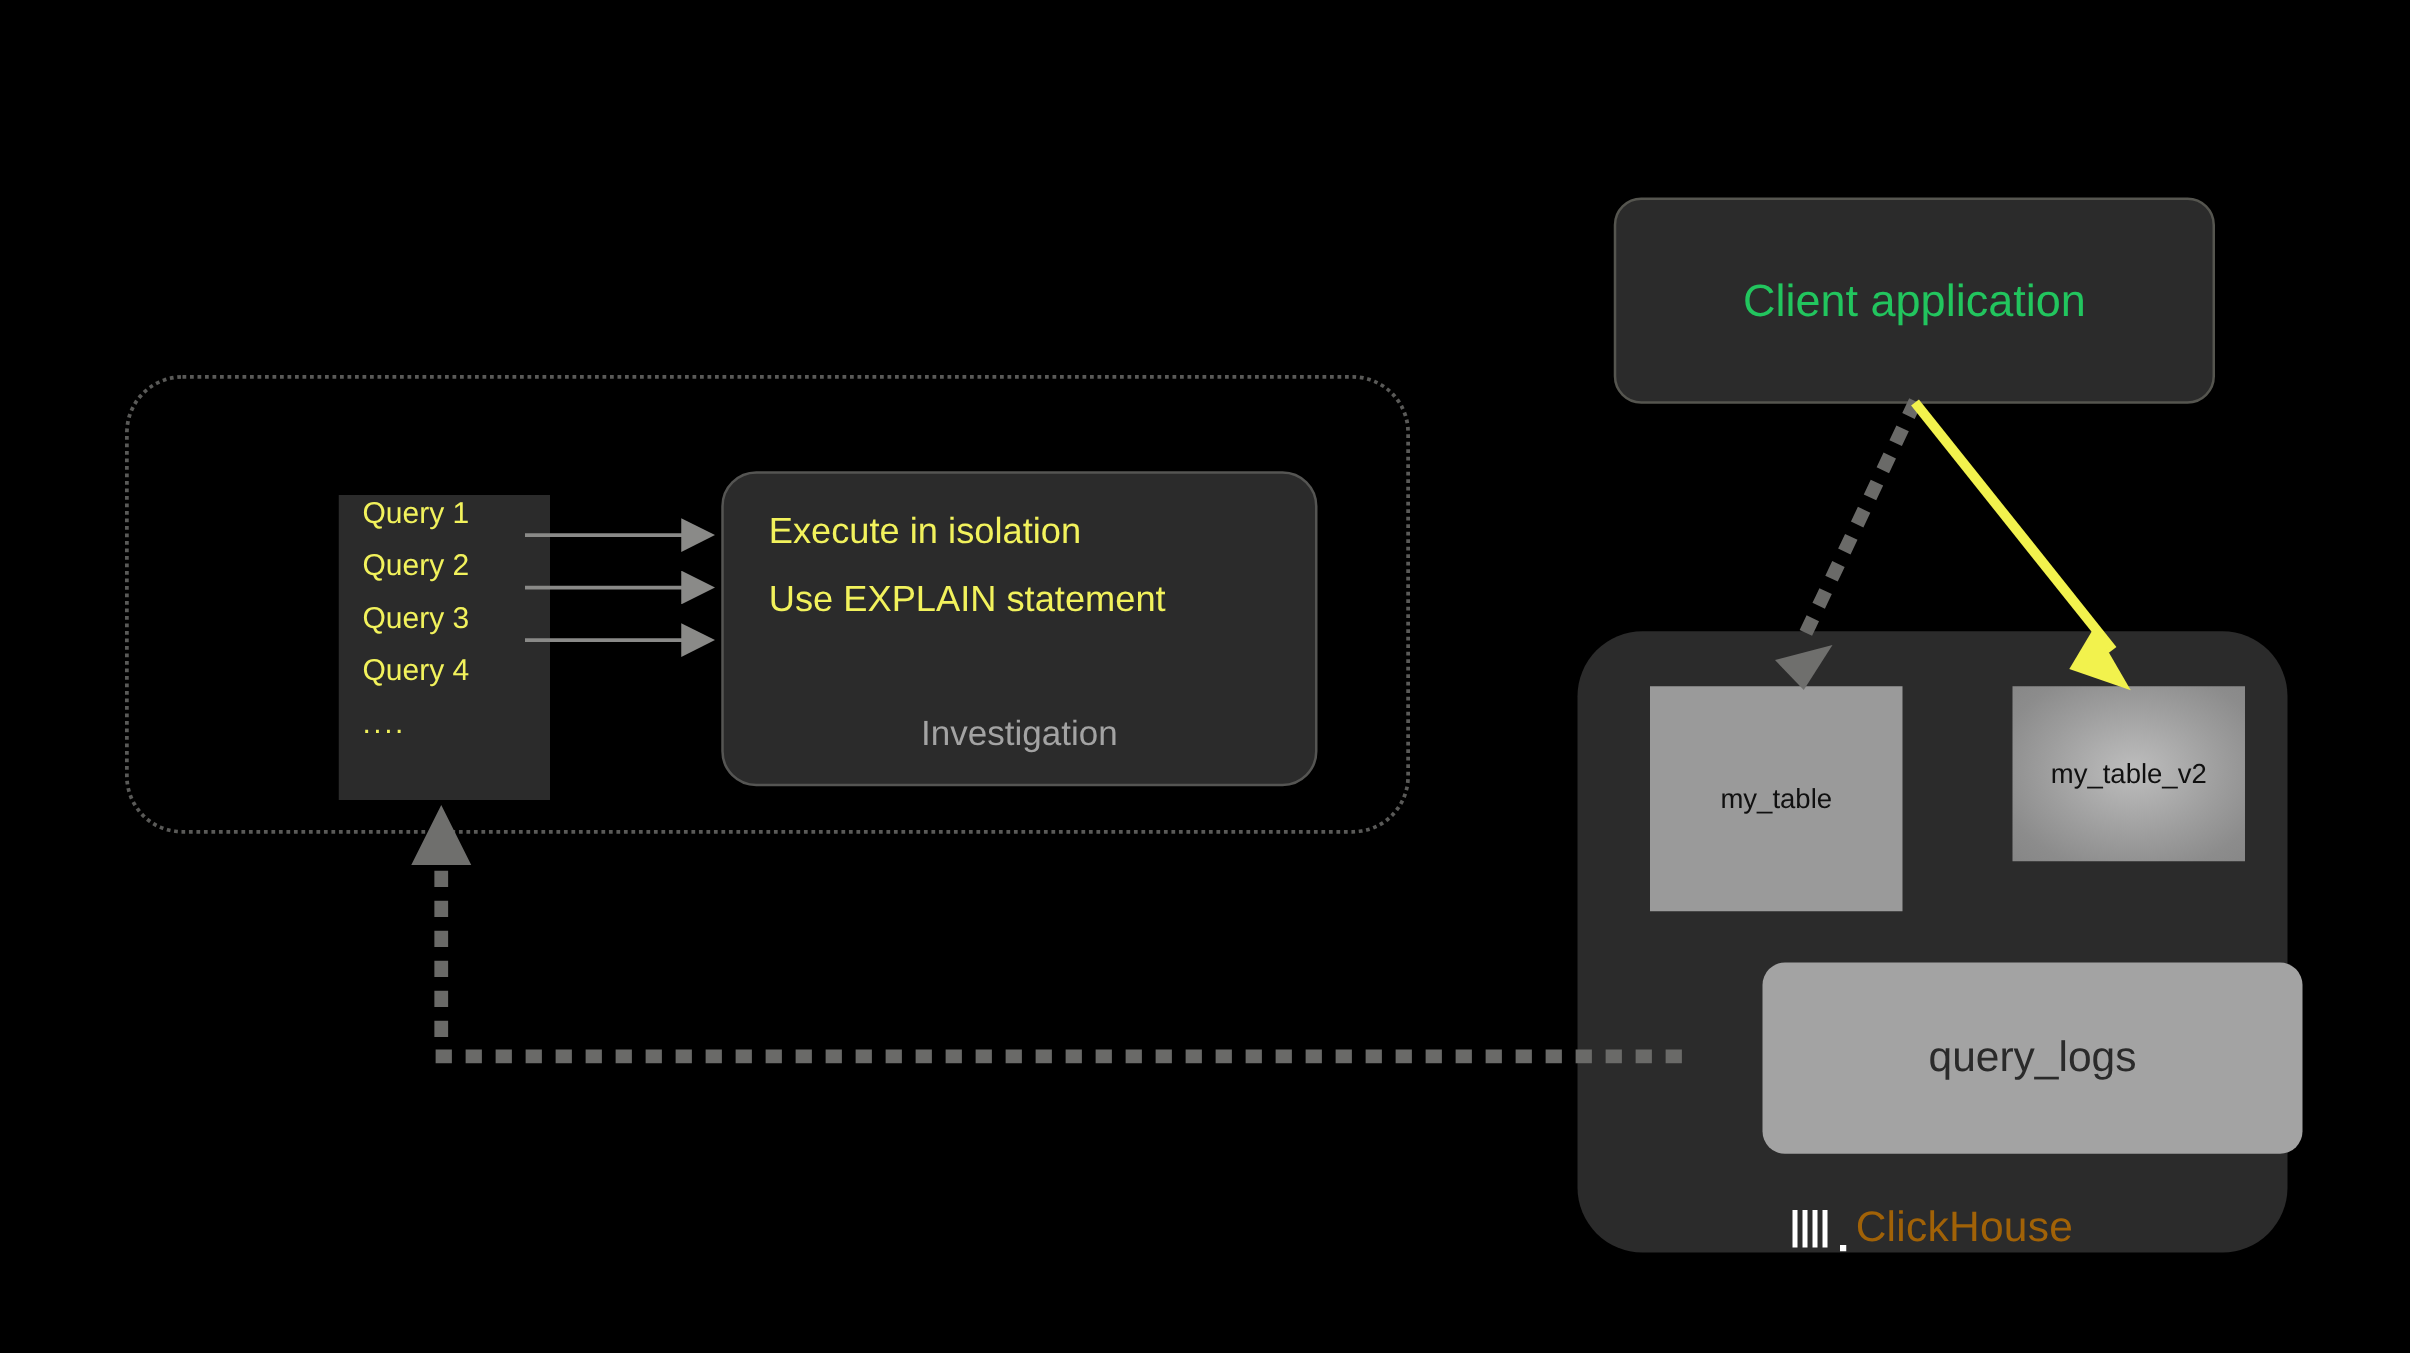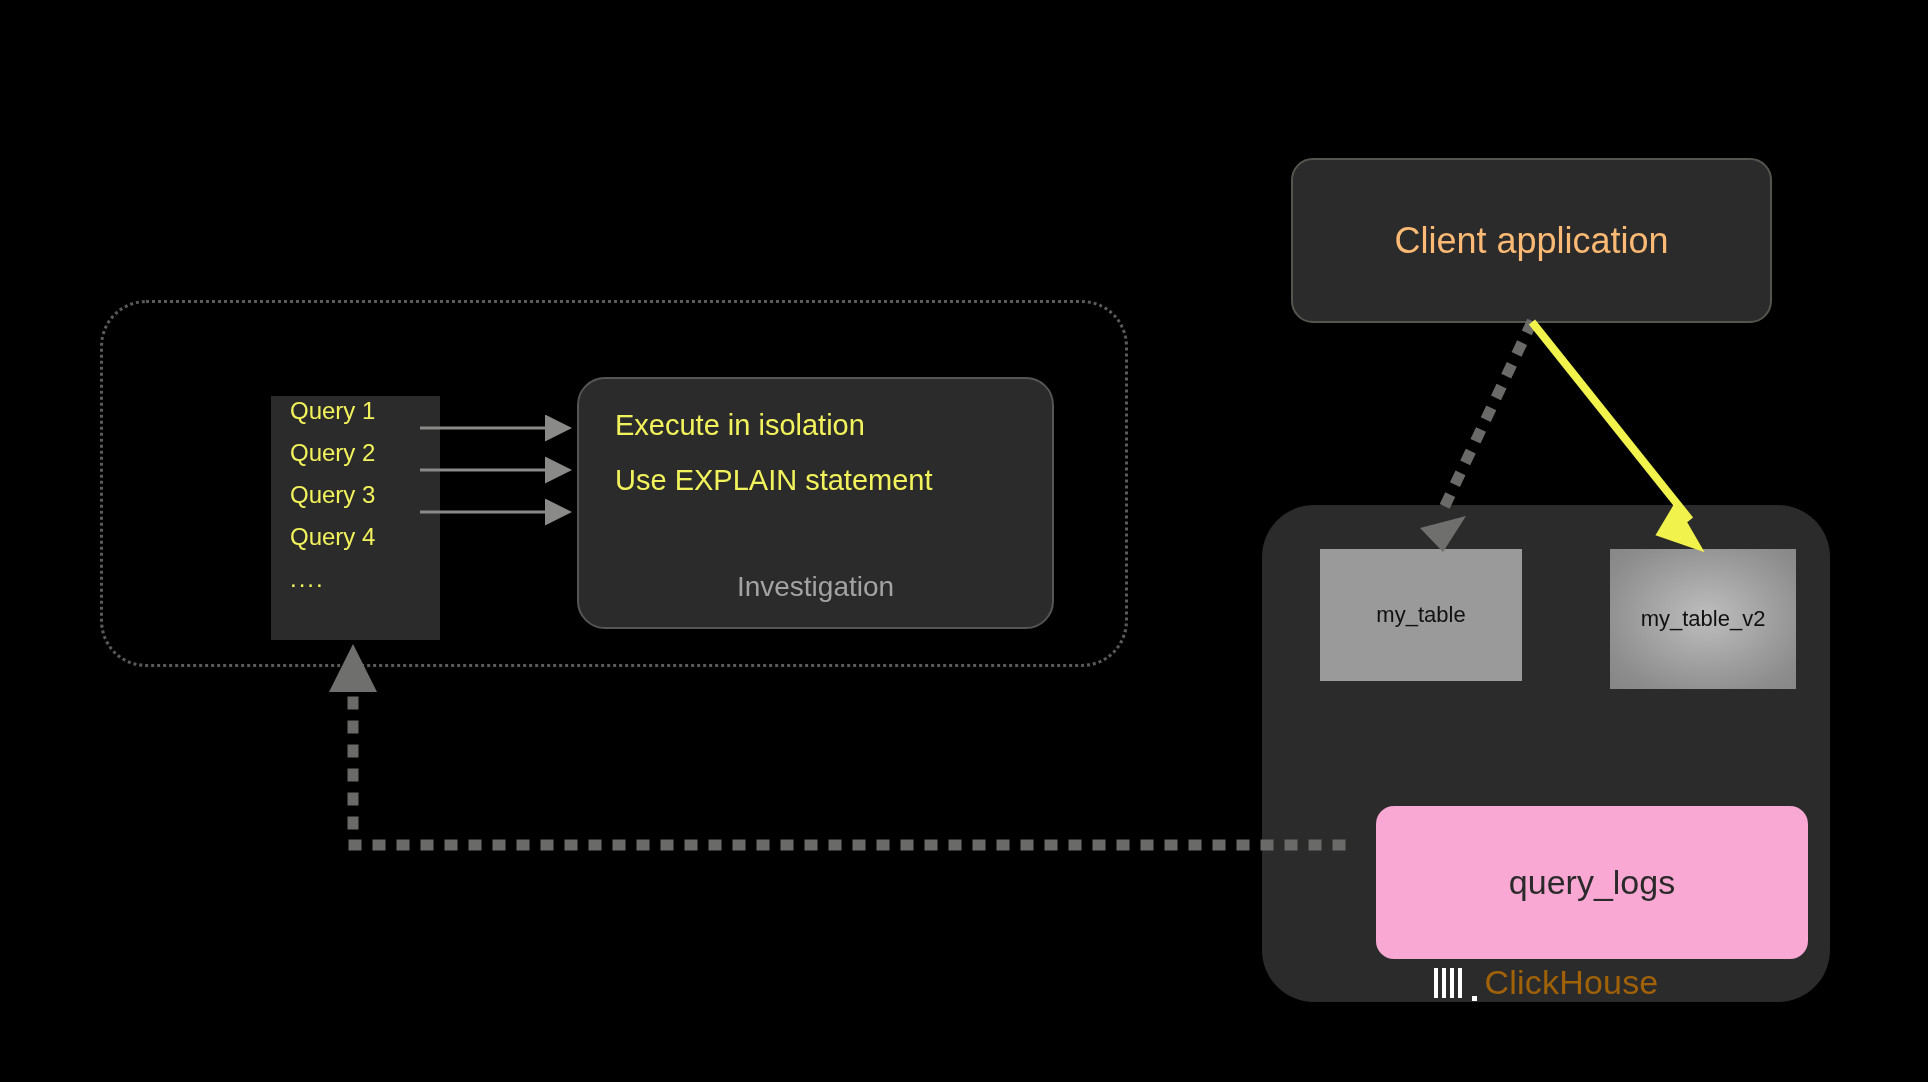--- a/index.html
+++ b/index.html
@@ -98,21 +98,21 @@
     height: 165px;
     background: #2b2b2b;
     border: 2px solid #55554f;
     border-radius: 22px;
     box-sizing: border-box;
     display: flex;
     align-items: center;
     justify-content: center;
   }
   .client-app-label {
-    color: #fdba74;
+    color: #22c55e;
     font-size: 36px;
   }
 
   
   .clickhouse-box {
     position: absolute;
     left: 1262px;
     top: 505px;
     width: 568px;
     height: 497px;
@@ -126,43 +126,42 @@
     display: flex;
     align-items: center;
     justify-content: center;
     color: #101010;
     font-size: 22px;
   }
   .table-node.my-table {
     left: 1320px;
     top: 549px;
     width: 202px;
-    height: 132px;
+    height: 180px;
   }
   .table-node.my-table-v2 {
     left: 1610px;
     top: 549px;
     width: 186px;
     height: 140px;
     background: radial-gradient(ellipse at 52% 48%, #bdbdbd 0%, #b0b0b0 22%, #9d9d9d 52%, #8c8c8c 80%, #868686 100%);
   }
   .query-logs {
     position: absolute;
-    left: 1376px;
+    left: 1410px;
     top: 770px;
     width: 432px;
     height: 153px;
-    background: #f9a8d4;
+    background: #a3a3a3;
     border-radius: 18px;
     display: flex;
     align-items: center;
     justify-content: center;
     color: #2a2a2a;
     font-size: 34px;
-    margin-top: 36px;
   }
 
   
   .ch-logo {
     position: absolute;
     left: 1262px;
     width: 568px;
     top: 963px;
     display: flex;
     align-items: center;

